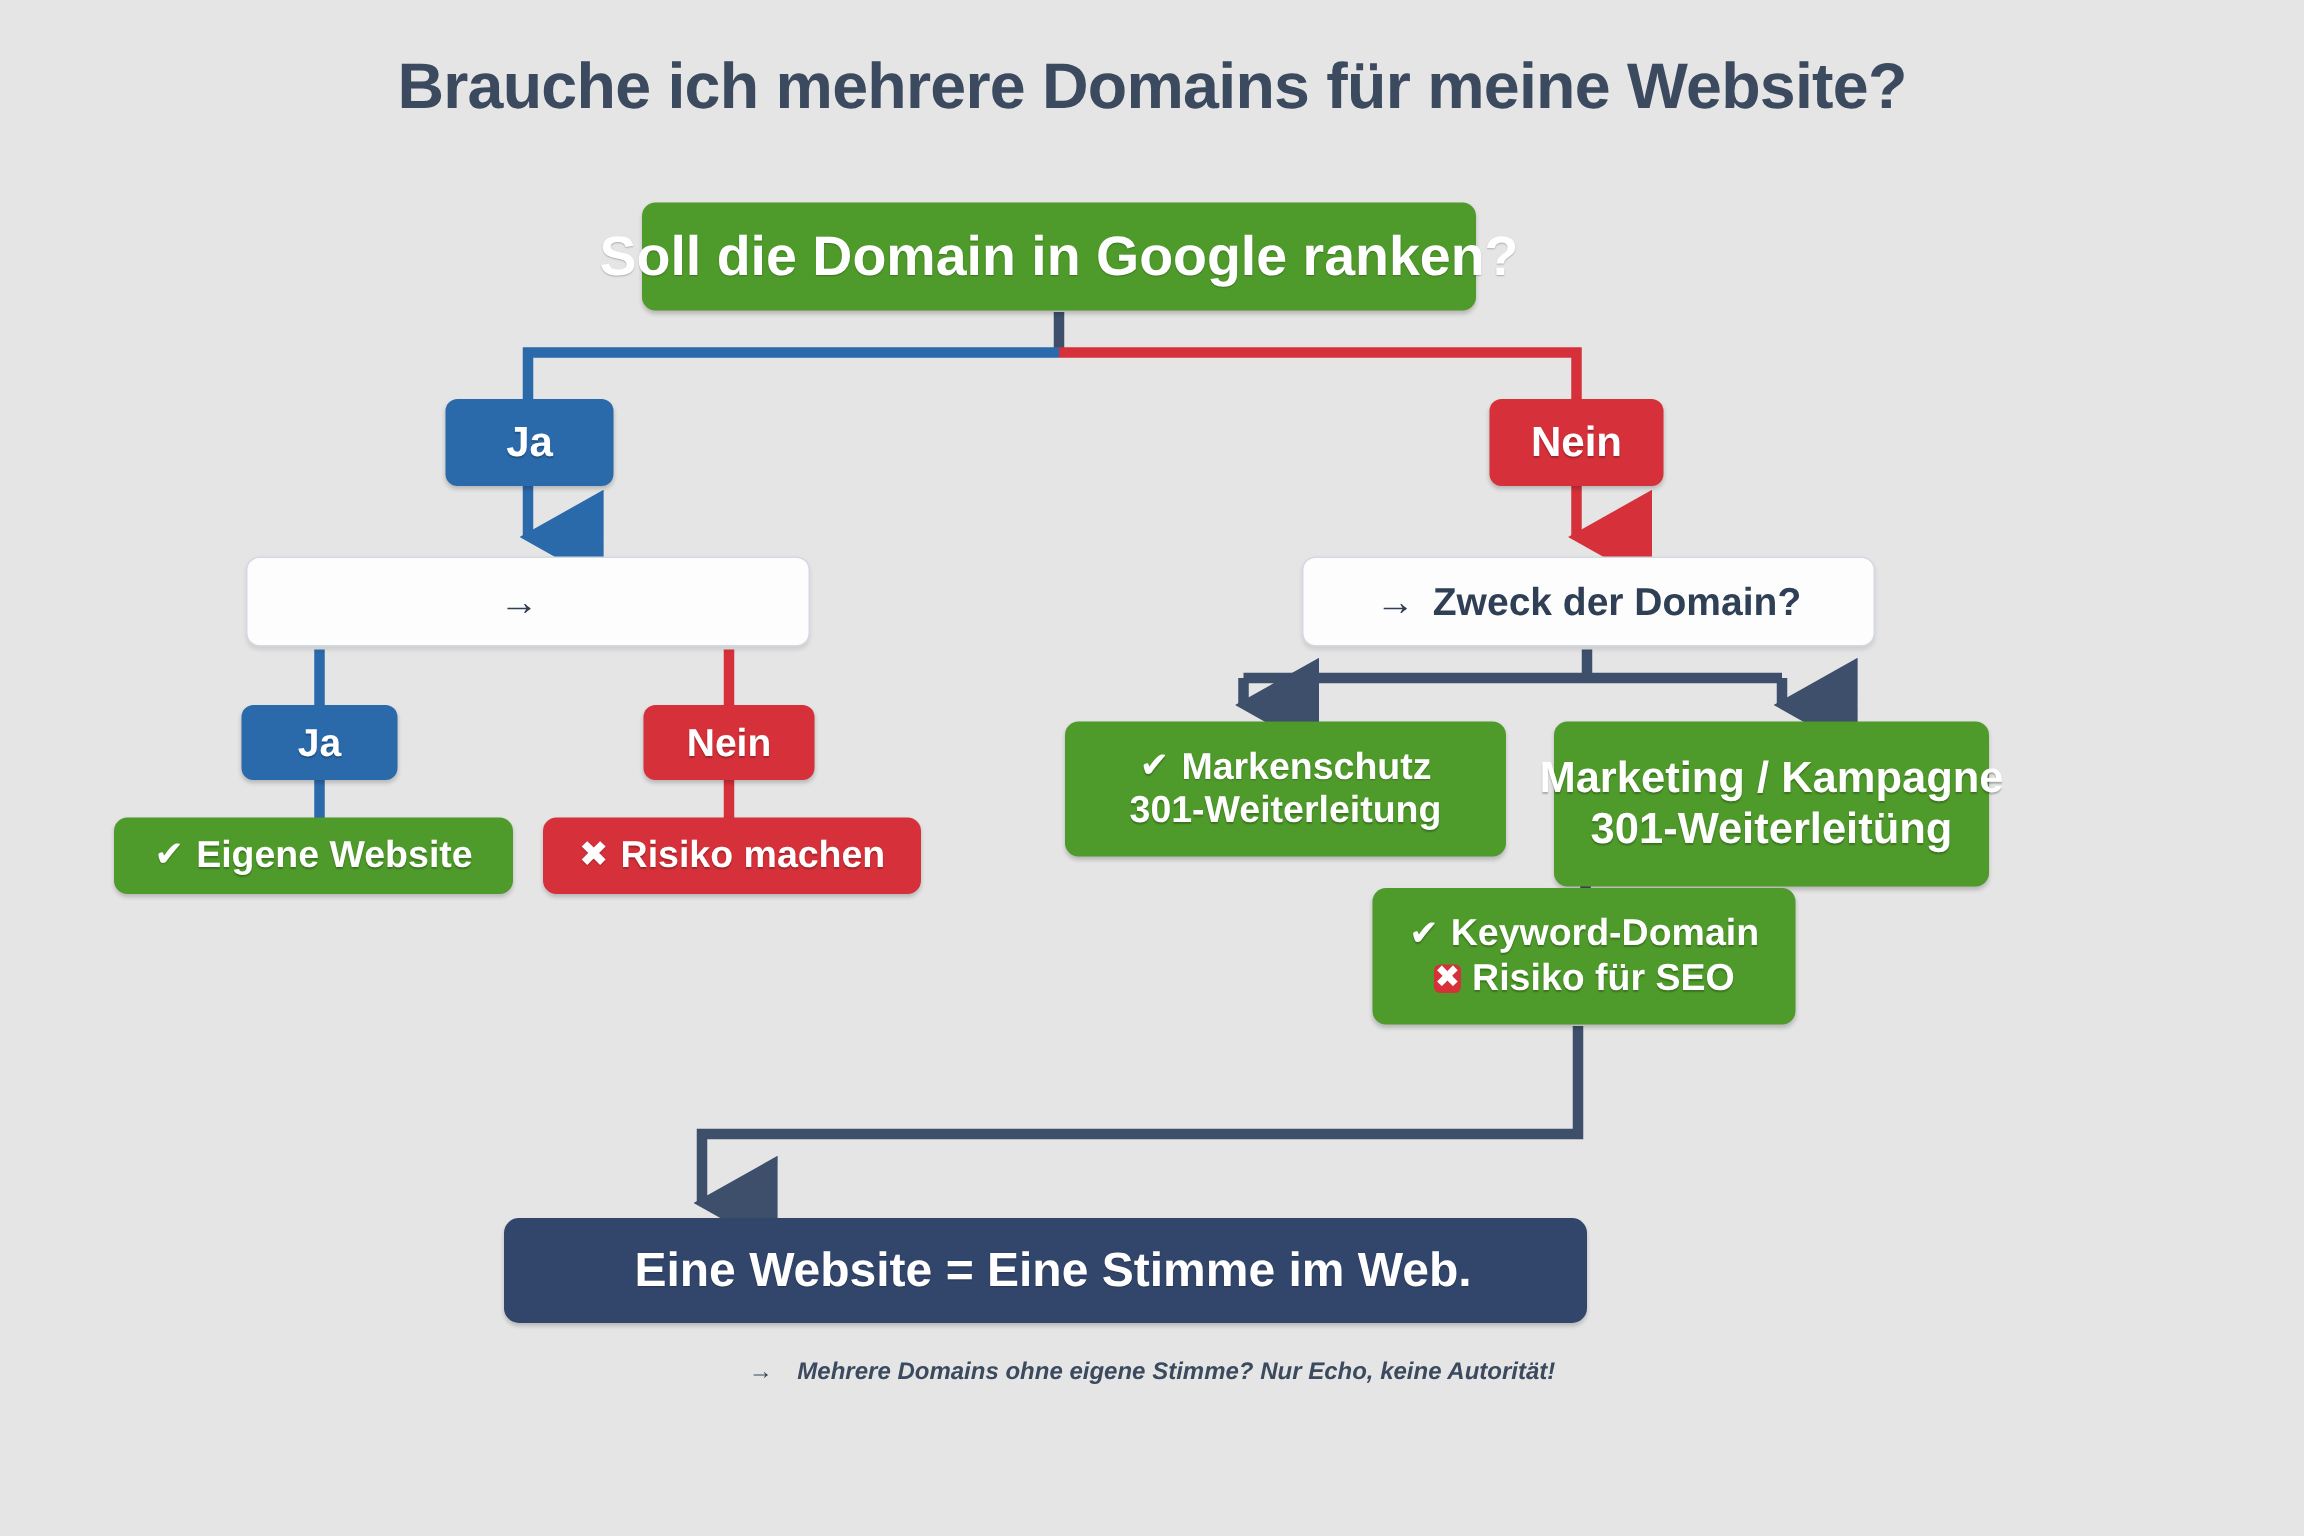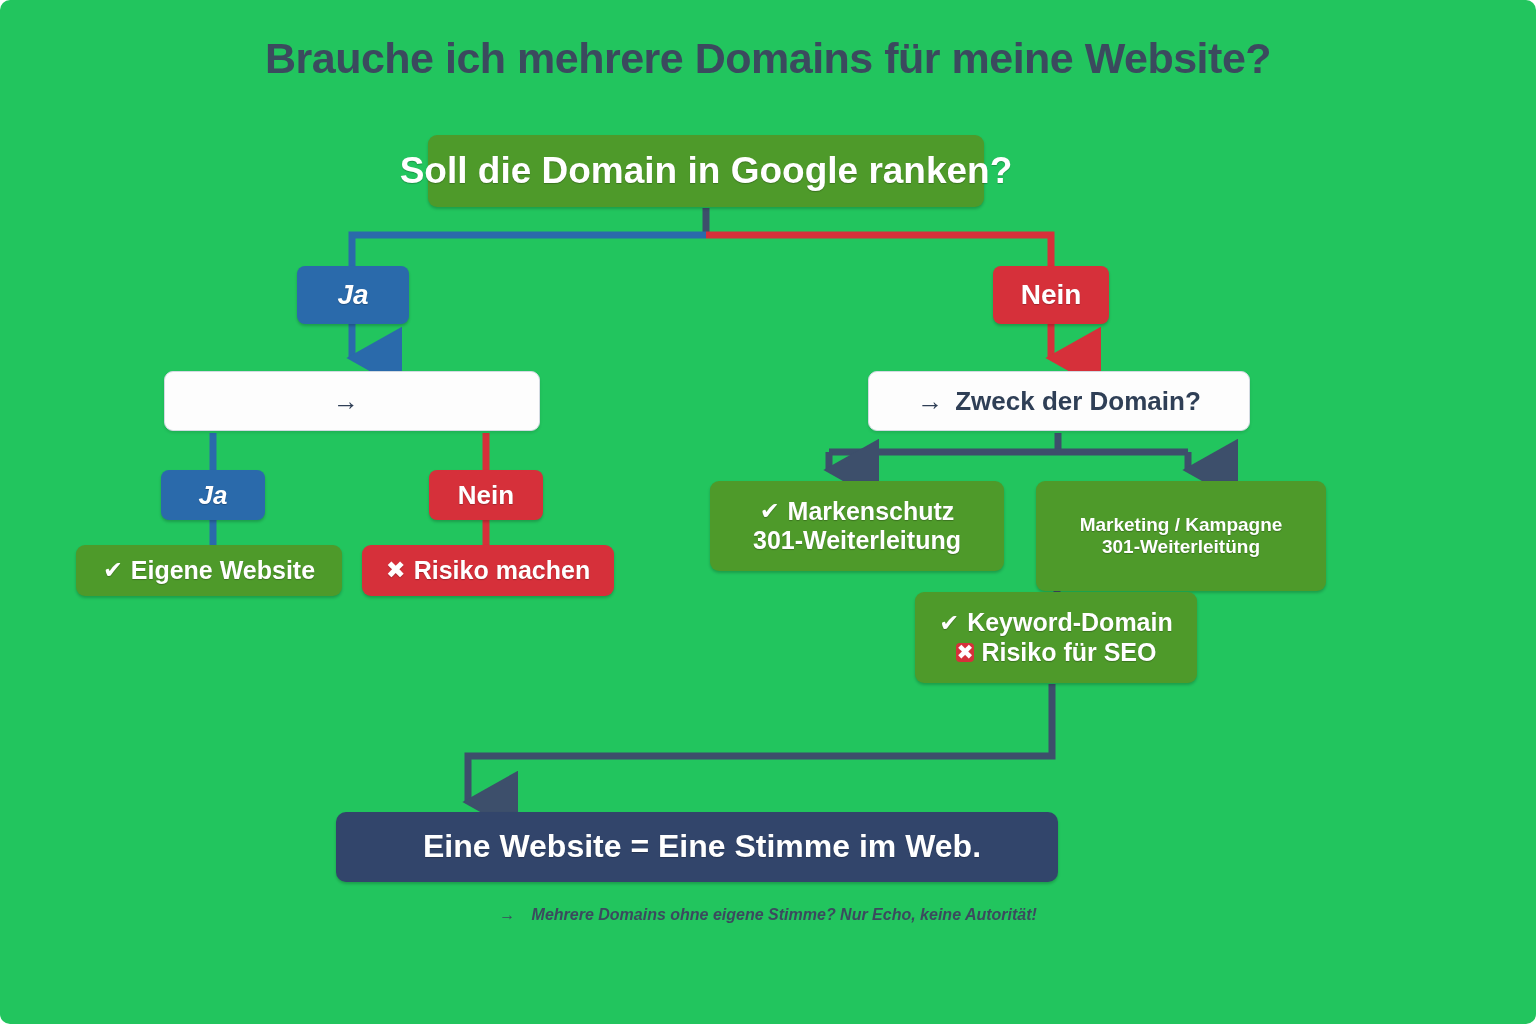--- a/index.html
+++ b/index.html
@@ -8,23 +8,22 @@
     padding: 0;
     background: #ffffff;
   }
   body {
     font-family: "Liberation Sans", "DejaVu Sans", sans-serif;
   }
   #canvas {
     position: relative;
     width: 1536px;
     height: 1024px;
-    background: #22c55e;
+    background: #e5e5e5;
     overflow: hidden;
-    border-radius: 10px;
   }
 
   
   .title {
     position: absolute;
     left: 0;
     top: 34px;
     width: 1536px;
     text-align: center;
     font-size: 43px;
@@ -55,21 +54,21 @@
     border-radius: 9px;
     color: #ffffff;
     font-weight: bold;
     text-align: center;
     line-height: 1.18;
     box-shadow: 0 2px 3px rgba(0,0,0,0.20);
     text-shadow: 0 1px 1px rgba(0,0,0,0.25);
   }
 
   .green  { background: #4e9a2a; }
-  .blue   { background: #2a6aab; font-style: italic; }
+  .blue   { background: #2a6aab; }
   .red    { background: #d6303a; }
   .navy   { background: #32456b; }
 
   .node.white {
     background: #fdfdfd;
     color: #2f3f56;
     border: 1px solid #d3dae2;
     box-shadow: 0 2px 3px rgba(0,0,0,0.10);
     text-shadow: none;
   }
@@ -115,21 +114,21 @@
     font-size: 25px;
   }
   #res-markenschutz {
     left: 710px; top: 481px;
     width: 294px; height: 90px;
     font-size: 25px;
   }
   #res-marketing {
     left: 1036px; top: 481px;
     width: 290px; height: 110px;
-    font-size: 19px;
+    font-size: 29px;
   }
   #res-keyword {
     left: 915px; top: 592px;
     width: 282px; height: 91px;
     font-size: 25px;
   }
 
   
   #conclusion {
     left: 336px; top: 812px;

